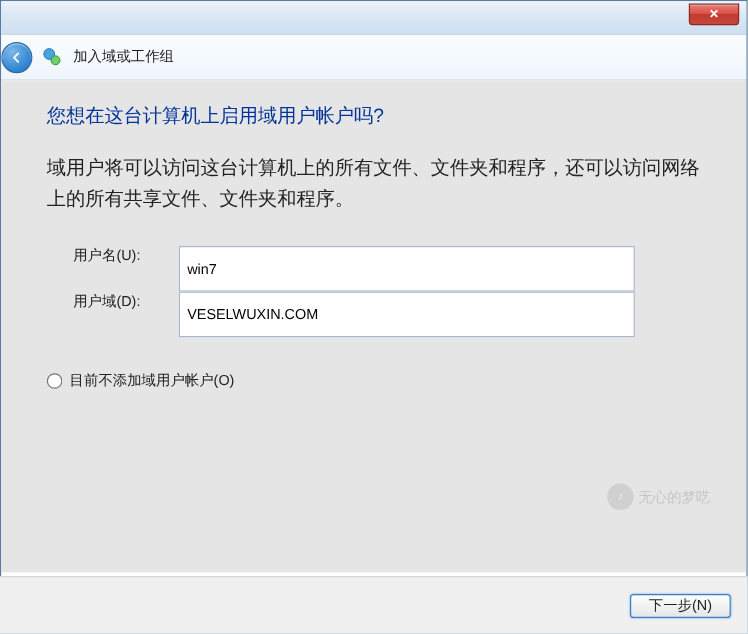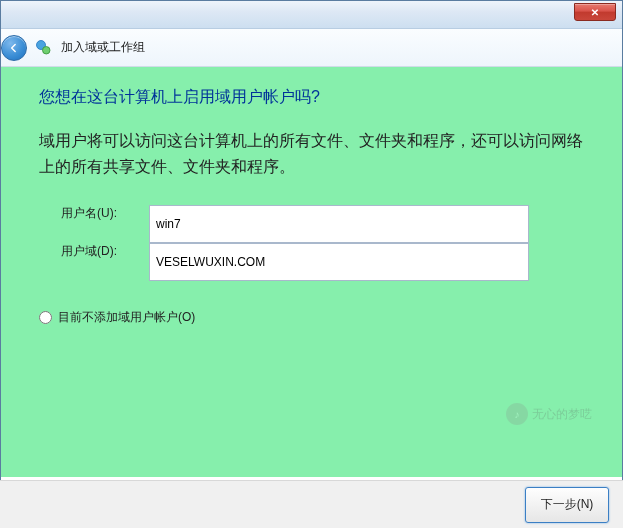--- a/index.html
+++ b/index.html
@@ -66,21 +66,21 @@
   justify-content: center;
 }
 .wizard-title {
   font-size: 12px;
   color: #1a1a1a;
 }
 .content {
   padding: 20px 38px 0 38px;
   height: 410px;
   position: relative;
-  background: #86efac;
+  background: #e5e5e5;
 }
 .main-heading {
   color: #003399;
   font-size: 16px;
   font-weight: normal;
   margin-bottom: 20px;
 }
 .description {
   color: #222;
   font-size: 16px;
@@ -130,21 +130,21 @@
   background: #f0f0f0;
   border-top: 1px solid #d8d8d8;
   display: flex;
   align-items: center;
   justify-content: flex-end;
   padding: 0 14px;
   gap: 8px;
 }
 .btn {
   min-width: 84px;
-  height: 36px;
+  height: 20px;
   background: linear-gradient(to bottom, #fefefe, #e6e6e6);
   border: 1px solid #9a9a9a;
   border-radius: 3px;
   font-size: 12px;
   font-family: inherit;
   cursor: pointer;
   color: #222;
   padding: 0 12px;
   text-align: center;
 }

